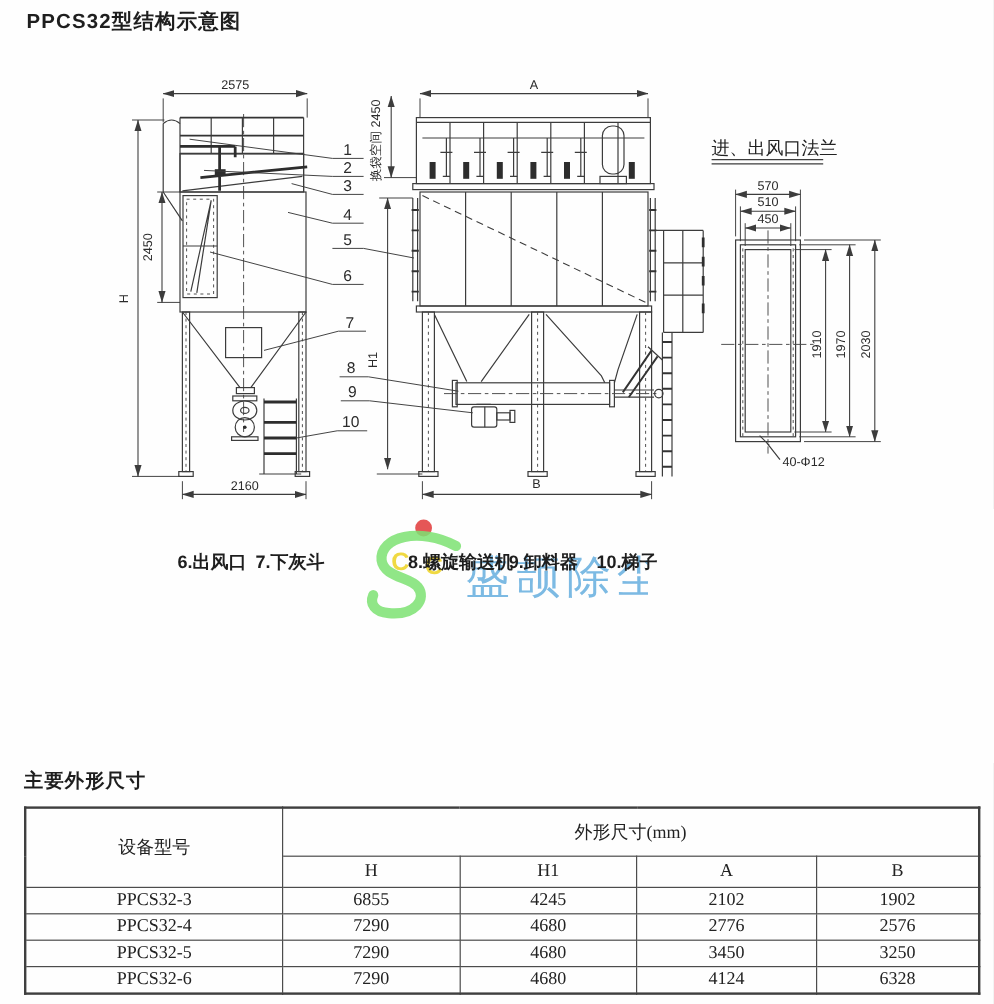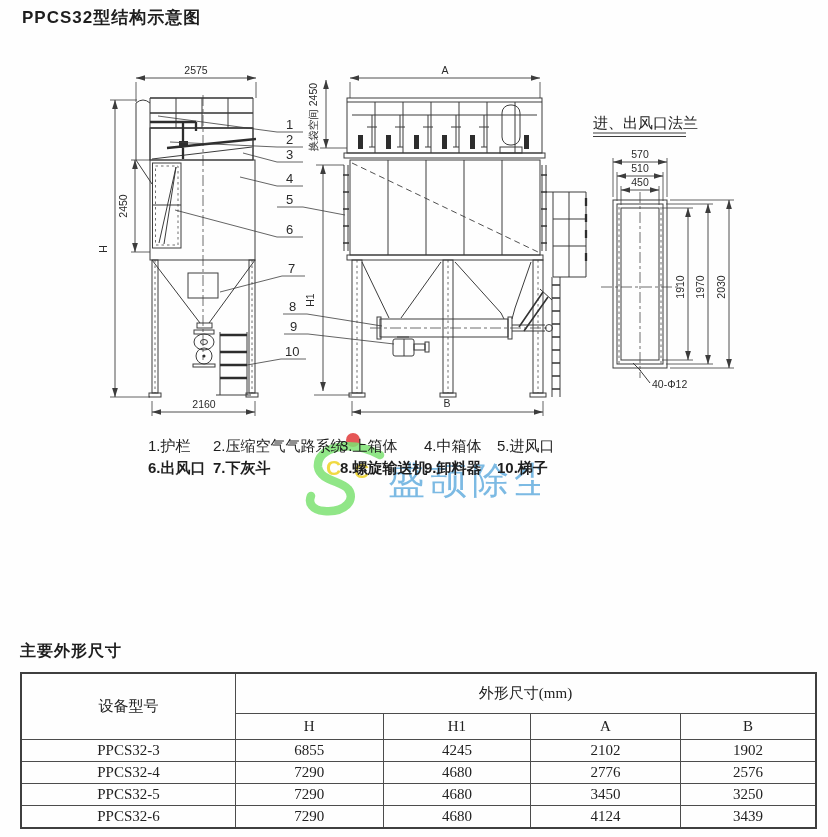--- a/index.html
+++ b/index.html
@@ -257,27 +257,20 @@
       <svg width="260" height="100" viewBox="0 0 260 100">
         <circle cx="73" cy="17" r="7" fill="#e24444" opacity="0.9"></circle>
         <path d="M100,32 C70,16 36,24 38,44 C40,58 62,58 68,66 C76,76 66,90 44,88 C32,87 28,80 31,73" stroke="#7de272" stroke-width="8.5" fill="none" stroke-linecap="round" opacity="0.85"></path>
         <text x="46" y="52" font-size="21" font-weight="bold" fill="#f0d838" opacity="0.95" font-family="Liberation Sans, sans-serif">C</text>
         <text x="74" y="55" font-size="21" font-weight="bold" fill="#f0d838" opacity="0.95" font-family="Liberation Sans, sans-serif">C</text>
         <text x="108" y="70" font-size="37" fill="#58a7dc" opacity="0.78" letter-spacing="5" font-family="Liberation Sans, sans-serif">盛颉除尘</text>
       </svg>
     </div>
   </div>
 
-  <div class="parts-row r1">
-    <span class="p1">1.护栏</span>
-    <span class="p2">2.压缩空气气路系统</span>
-    <span class="p3">3.上箱体</span>
-    <span class="p4">4.中箱体</span>
-    <span class="p5">5.进风口</span>
-  </div>
   <div class="parts-row r2">
     <span class="p1">6.出风口</span>
     <span class="p2">7.下灰斗</span>
     <span class="p3">8.螺旋输送机</span>
     <span class="p4">9.卸料器</span>
     <span class="p5">10.梯子</span>
   </div>
 
 
   <h2 class="sec-title">主要外形尺寸</h2>
@@ -320,18 +313,18 @@
         <td>7290</td>
         <td>4680</td>
         <td>3450</td>
         <td>3250</td>
       </tr>
       <tr class="d-row">
         <td>PPCS32-6</td>
         <td>7290</td>
         <td>4680</td>
         <td>4124</td>
-        <td>3439</td>
+        <td>6328</td>
       </tr>
     </tbody>
   </table>
 
 </div>
 
 </body></html>

